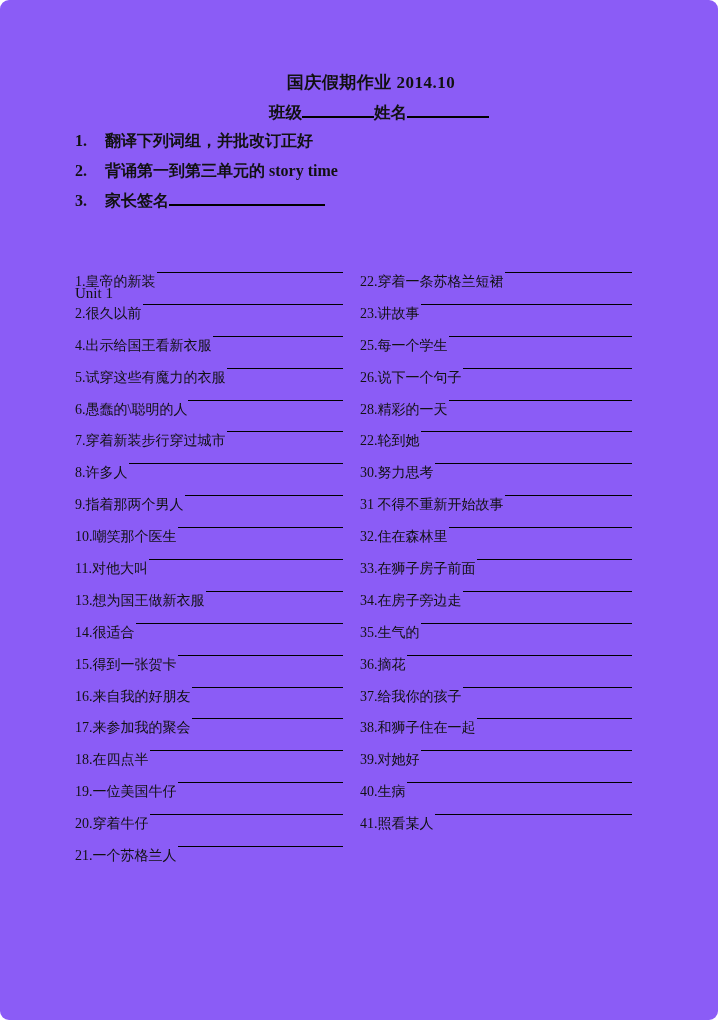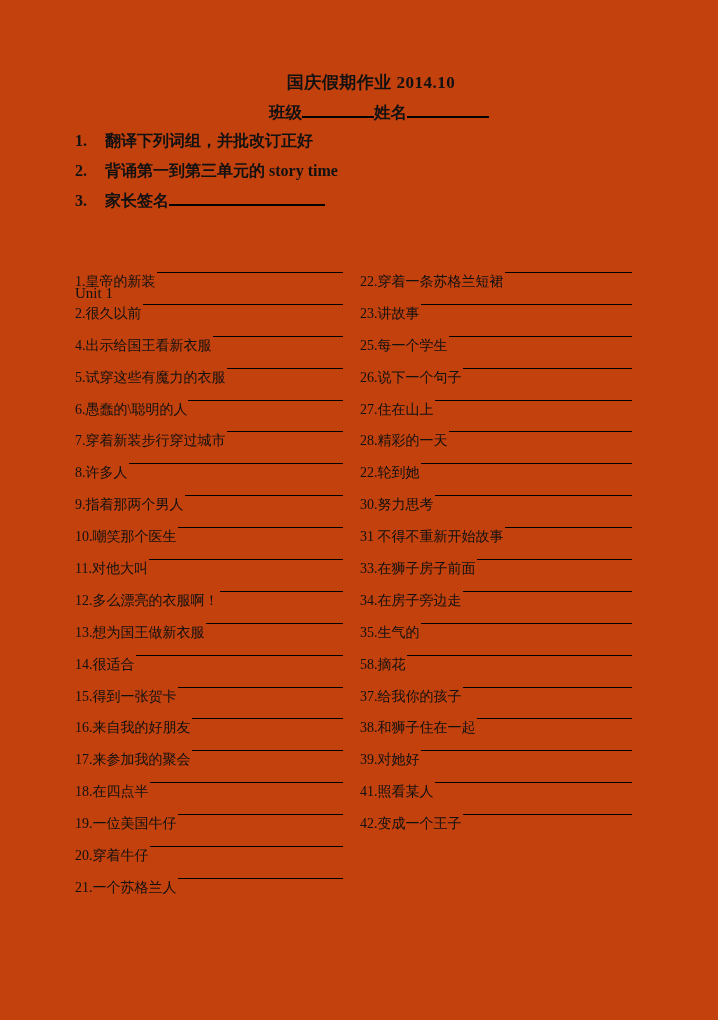--- a/index.html
+++ b/index.html
@@ -7,21 +7,22 @@
   body {
     width: 718px; height: 1020px;
     font-family: "Liberation Serif", "DejaVu Serif", serif;
     color: #111111;
     position: relative;
     overflow: hidden;
   }
   .page {
     position: absolute; left: 0; top: 0;
     width: 718px; height: 1020px;
-    background: #c2410c;
+    background: #8b5cf6;
+    border-radius: 9px;
   }
 
   
   .title {
     position: absolute; top: 73px; left: 0;
     width: 718px; padding-left: 24px;
     text-align: center;
     font-size: 17px; font-weight: bold;
     line-height: 20px;
     letter-spacing: 0.5px;
@@ -165,24 +166,20 @@
   <div class="item">
     <span class="itxt">10.嘲笑那个医生</span>
     <span class="fill-line"></span>
   </div>
 
   <div class="item">
     <span class="itxt">11.对他大叫</span>
     <span class="fill-line"></span>
   </div>
 
-  <div class="item">
-    <span class="itxt">12.多么漂亮的衣服啊！</span>
-    <span class="fill-line"></span>
-  </div>
 
   <div class="item">
     <span class="itxt">13.想为国王做新衣服</span>
     <span class="fill-line"></span>
   </div>
 
   <div class="item">
     <span class="itxt">14.很适合</span>
     <span class="fill-line"></span>
   </div>
@@ -237,24 +234,20 @@
   <div class="item">
     <span class="itxt">25.每一个学生</span>
     <span class="fill-line"></span>
   </div>
 
   <div class="item">
     <span class="itxt">26.说下一个句子</span>
     <span class="fill-line"></span>
   </div>
 
-  <div class="item">
-    <span class="itxt">27.住在山上</span>
-    <span class="fill-line"></span>
-  </div>
 
   <div class="item">
     <span class="itxt">28.精彩的一天</span>
     <span class="fill-line"></span>
   </div>
 
   <div class="item">
     <span class="itxt">22.轮到她</span>
     <span class="fill-line"></span>
   </div>
@@ -262,61 +255,65 @@
   <div class="item">
     <span class="itxt">30.努力思考</span>
     <span class="fill-line"></span>
   </div>
 
   <div class="item">
     <span class="itxt">31 不得不重新开始故事</span>
     <span class="fill-line"></span>
   </div>
 
+  <div class="item">
+    <span class="itxt">32.住在森林里</span>
+    <span class="fill-line"></span>
+  </div>
 
   <div class="item">
     <span class="itxt">33.在狮子房子前面</span>
     <span class="fill-line"></span>
   </div>
 
   <div class="item">
     <span class="itxt">34.在房子旁边走</span>
     <span class="fill-line"></span>
   </div>
 
   <div class="item">
     <span class="itxt">35.生气的</span>
     <span class="fill-line"></span>
   </div>
 
   <div class="item">
-    <span class="itxt">58.摘花</span>
+    <span class="itxt">36.摘花</span>
     <span class="fill-line"></span>
   </div>
 
   <div class="item">
     <span class="itxt">37.给我你的孩子</span>
     <span class="fill-line"></span>
   </div>
 
   <div class="item">
     <span class="itxt">38.和狮子住在一起</span>
     <span class="fill-line"></span>
   </div>
 
   <div class="item">
     <span class="itxt">39.对她好</span>
     <span class="fill-line"></span>
   </div>
 
+  <div class="item">
+    <span class="itxt">40.生病</span>
+    <span class="fill-line"></span>
+  </div>
 
   <div class="item">
     <span class="itxt">41.照看某人</span>
     <span class="fill-line"></span>
   </div>
 
-  <div class="item">
-    <span class="itxt">42.变成一个王子</span>
-    <span class="fill-line"></span>
-  </div>
 </div>
 
 </div>
 
 </body></html>

